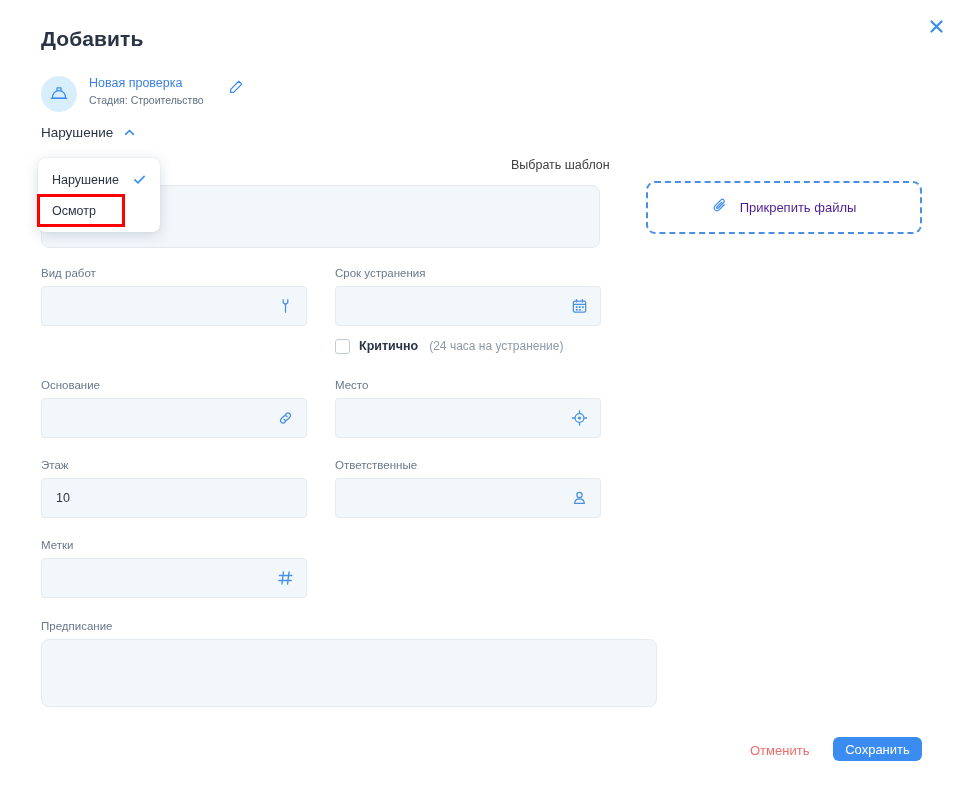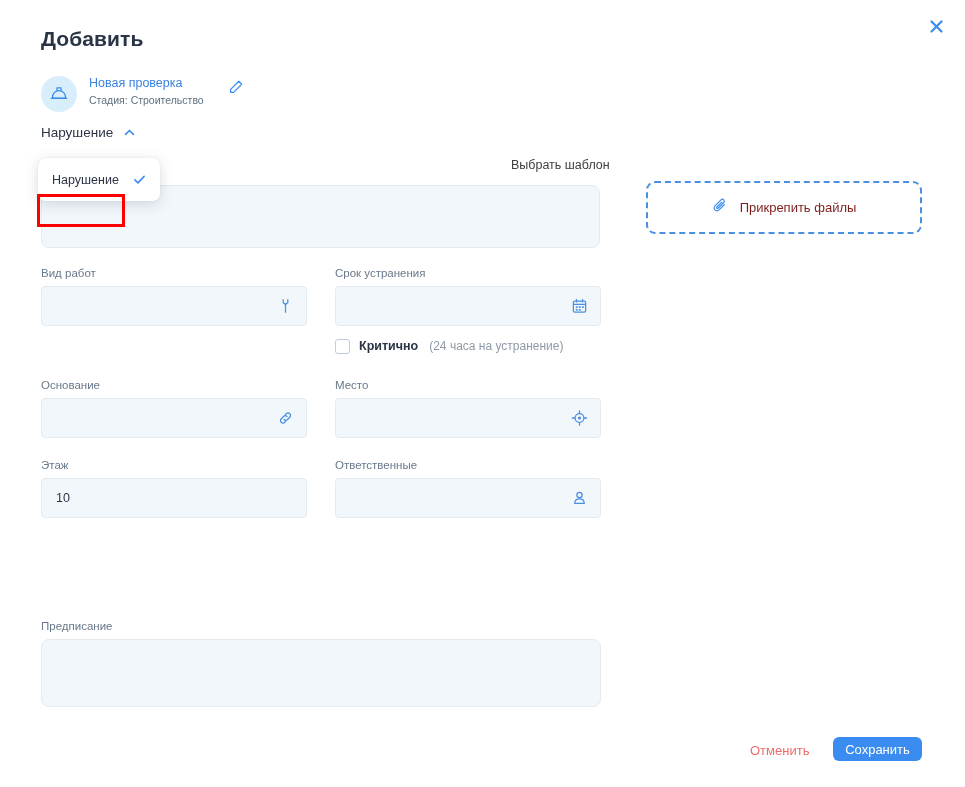--- a/index.html
+++ b/index.html
@@ -114,21 +114,21 @@
   .attach {
     position: absolute; left: 646px; top: 181px;
     width: 276px; height: 53px;
     border: 2px dashed #4a90e2;
     border-radius: 9px;
     display: flex; align-items: center; justify-content: center;
     gap: 11px;
     cursor: pointer;
     background: #ffffff;
   }
-  .attach-label { font-size: 13px; color: #7f1d1d; }
+  .attach-label { font-size: 13px; color: #4c1d95; }
 
   
   .field { position: absolute; }
   .field-label {
     font-size: 11.5px; color: #69788a; margin-bottom: 7px; display: block;
   }
   .input-box {
     position: relative;
     height: 40px;
     background: #f2f7fb;
@@ -232,20 +232,23 @@
 
   <div class="dropdown">
     <div class="dd-item">
       <span>Нарушение</span>
       <span class="tick">
         <svg width="13" height="13" viewBox="0 0 14 14" aria-hidden="true">
           <path d="M2 7.4 L5.4 10.6 L12 3.6" fill="none" stroke="#3b8cf0" stroke-width="1.7" stroke-linecap="round" stroke-linejoin="round"></path>
         </svg>
       </span>
     </div>
+    <div class="dd-item">
+      <span>Осмотр</span>
+    </div>
   </div>
 
   <div class="redbox"></div>
 
   <div class="attach">
     <span>
       <svg width="17" height="17" viewBox="0 0 20 20" aria-hidden="true">
         <path d="M14.4 9.1 L8.3 15.2 C6.9 16.6 4.8 16.6 3.5 15.2 C2.1 13.9 2.1 11.8 3.5 10.4 L10.6 3.3 C11.5 2.4 12.9 2.4 13.8 3.3 C14.6 4.2 14.6 5.6 13.8 6.5 L7.1 13.2 C6.7 13.6 6.1 13.6 5.7 13.2 C5.3 12.8 5.3 12.2 5.7 11.8 L11.5 6" fill="none" stroke="#3b8cf0" stroke-width="1.4" stroke-linecap="round" stroke-linejoin="round"></path>
       </svg>
     </span>
@@ -330,22 +333,33 @@
       <span class="val"></span>
       <span class="input-icon">
         <svg width="17" height="17" viewBox="0 0 20 20" aria-hidden="true">
           <circle cx="10" cy="6.6" r="3.1" fill="none" stroke="#4a90e2" stroke-width="1.5"></circle>
           <path d="M4.4 16.4 C4.4 12.9 6.9 11 10 11 C13.1 11 15.6 12.9 15.6 16.4 Z" fill="none" stroke="#4a90e2" stroke-width="1.5" stroke-linejoin="round"></path>
         </svg>
       </span>
     </div>
   </div>
 
-
-  <div class="field" style="left:41px; top:620px; width:560px;">
+  <div class="field col-l" style="top:539px;">
+    <span class="field-label">Метки</span>
+    <div class="input-box">
+      <span class="val"></span>
+      <span class="input-icon">
+        <svg width="17" height="17" viewBox="0 0 20 20" aria-hidden="true">
+          <path d="M7.6 2.8 L5.8 17.2 M14.2 2.8 L12.4 17.2 M2.8 7 H17.4 M2.2 13 H16.8" stroke="#4a90e2" stroke-width="1.6" stroke-linecap="round" fill="none"></path>
+        </svg>
+      </span>
+    </div>
+  </div>
+
+  <div class="field" style="left:41px; top:620px; width:616px;">
     <span class="field-label">Предписание</span>
     <div class="textarea-box" style="height:68px;"></div>
   </div>
 
   <div class="btn-cancel">Отменить</div>
   <button class="btn-save">Сохранить</button>
 
 </div>
 
 </body></html>

